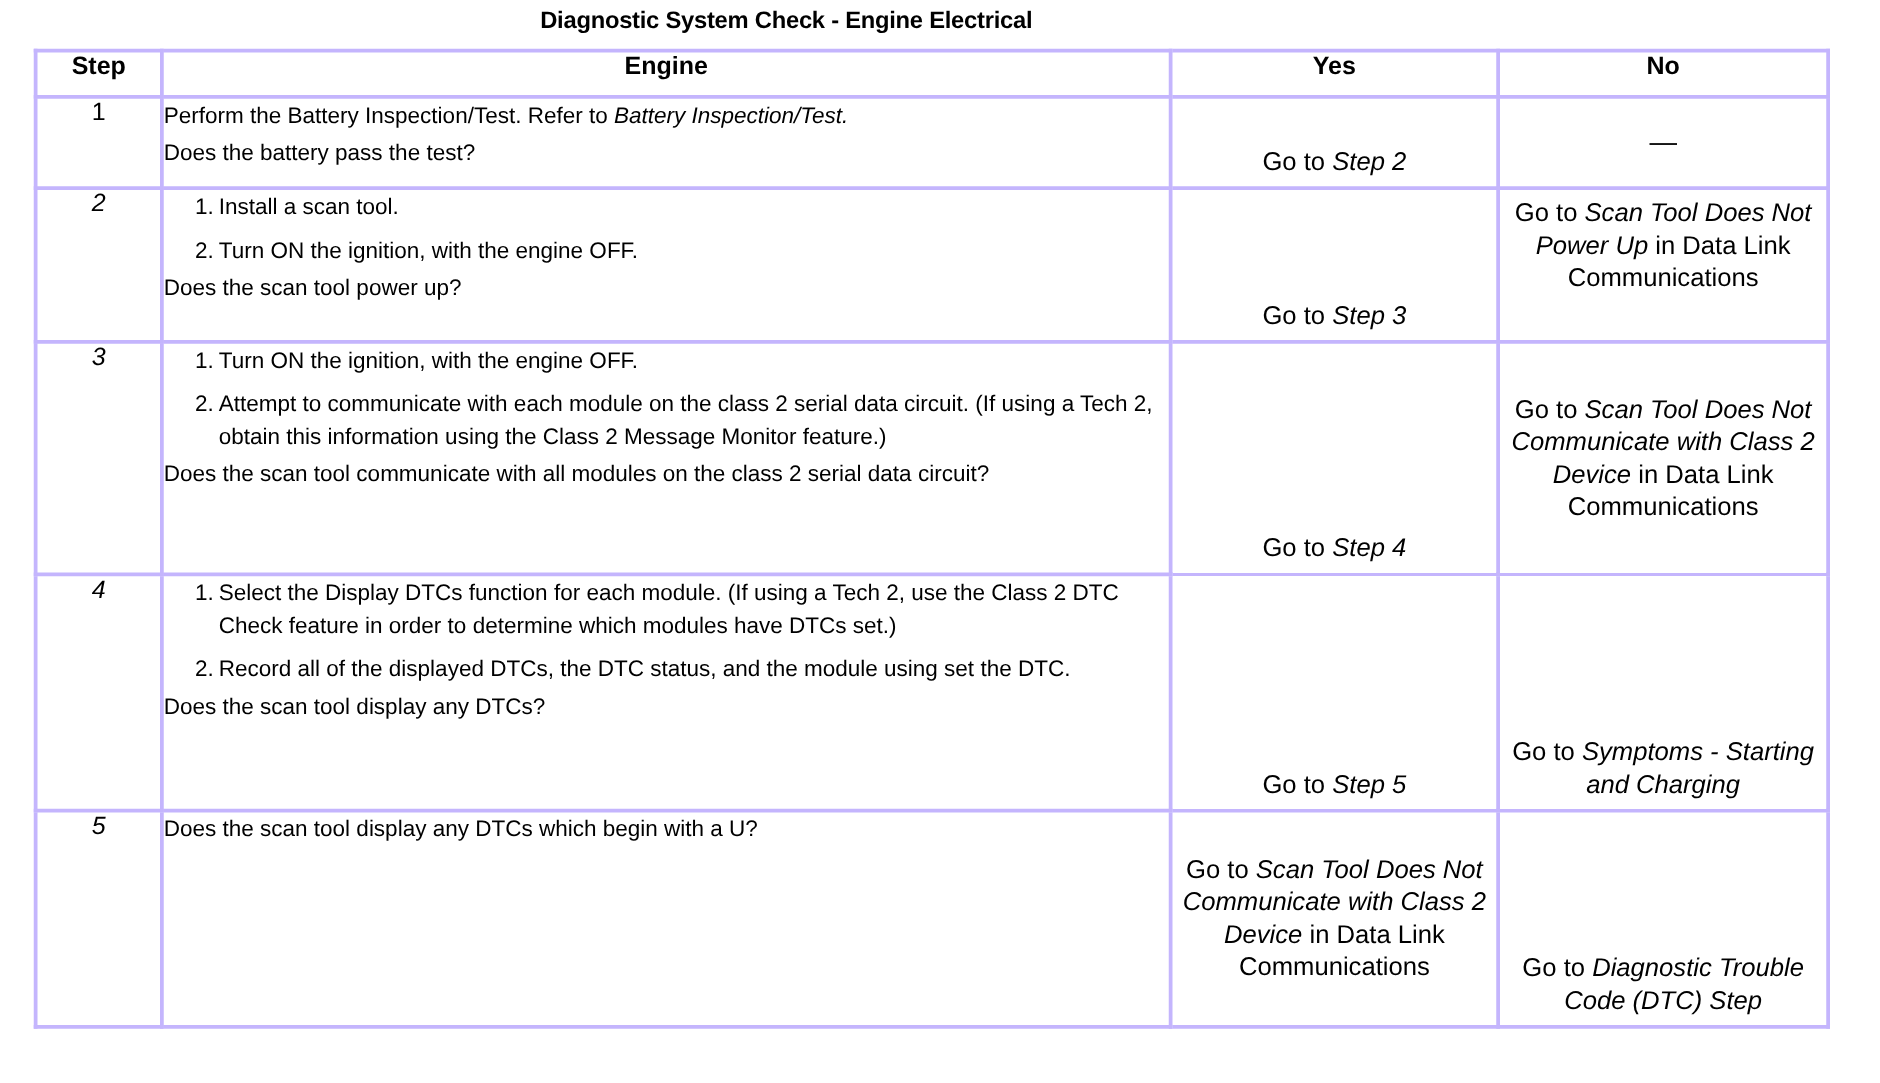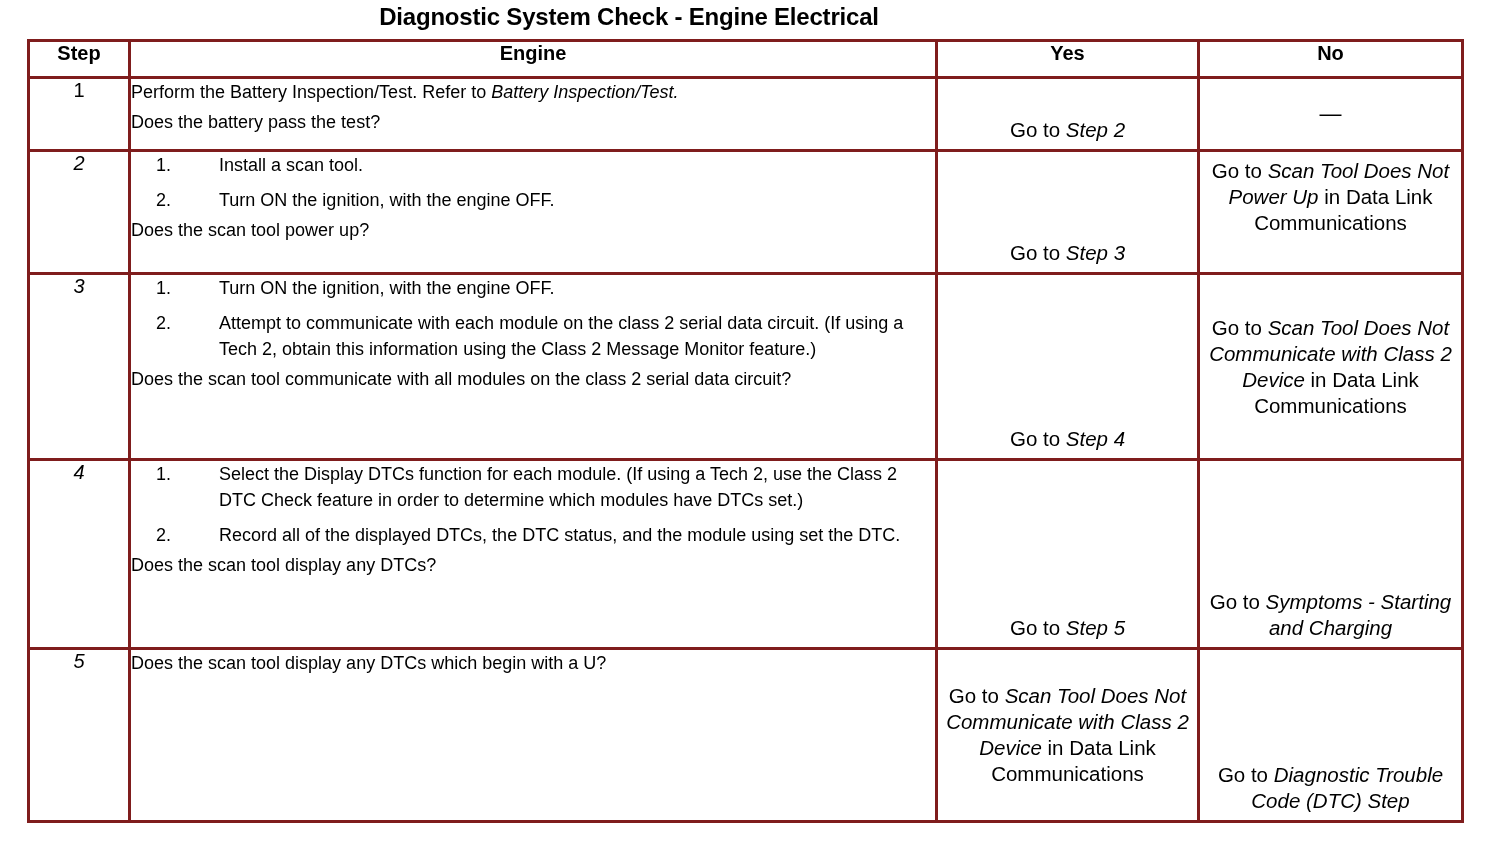--- a/index.html
+++ b/index.html
@@ -21,21 +21,21 @@
     height: 866px;
     background: #ffffff;
   }
 
   .doc-title {
     position: absolute;
     left: 0;
     top: 2px;
     width: 1258px;
     text-align: center;
-    font-size: 24px;
+    font-size: 19px;
     font-weight: bold;
     letter-spacing: -0.2px;
     line-height: 30px;
     white-space: nowrap;
   }
 
   .table-wrap {
     position: absolute;
     left: 27px;
     top: 39px;
@@ -44,21 +44,21 @@
 
   table.diag {
     border-collapse: collapse;
     width: 1434px;
     table-layout: fixed;
     background: #ffffff;
   }
 
   table.diag th,
   table.diag td {
-    border: 3px solid #7f1d1d;
+    border: 3px solid #c4b5fd;
     padding: 0;
     vertical-align: top;
     background: #ffffff;
   }
 
   
   col.c-step   { width: 101px; }
   col.c-action { width: 807px; }
   col.c-yes    { width: 262px; }
   col.c-no     { width: 264px; }
@@ -98,21 +98,21 @@
 
   ol.act-list {
     margin: 0 0 4px 0;
     padding: 0;
     list-style: none;
     counter-reset: actitem;
   }
   ol.act-list > li {
     position: relative;
     margin: 0 0 9px 0;
-    padding-left: 88px;
+    padding-left: 44px;
     counter-increment: actitem;
   }
   ol.act-list > li:last-child { margin-bottom: 0; }
   ol.act-list > li::before {
     content: counter(actitem) ".";
     position: absolute;
     left: 25px;
     top: 0;
   }
 

